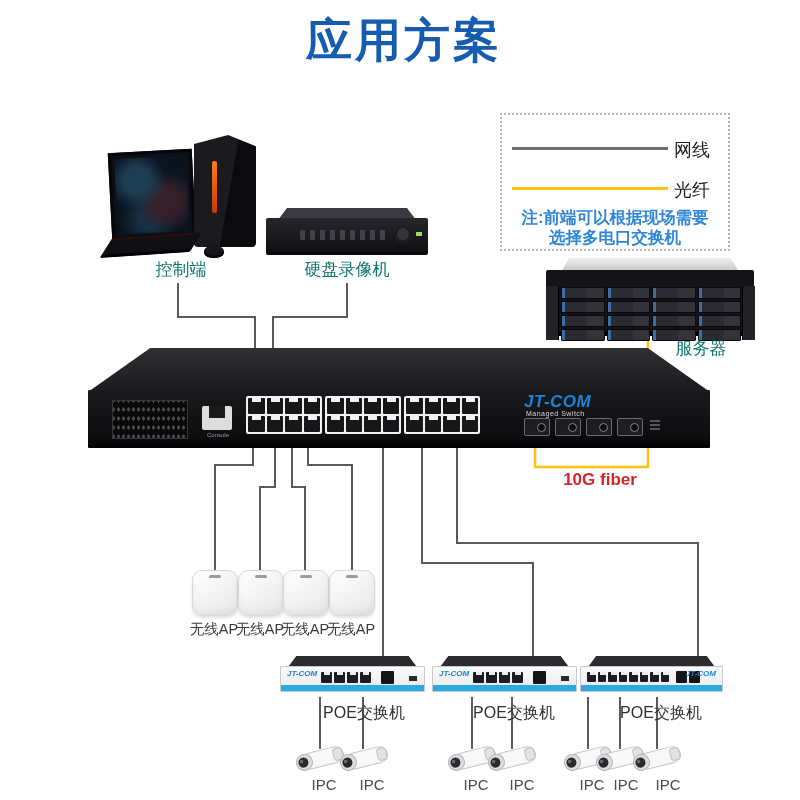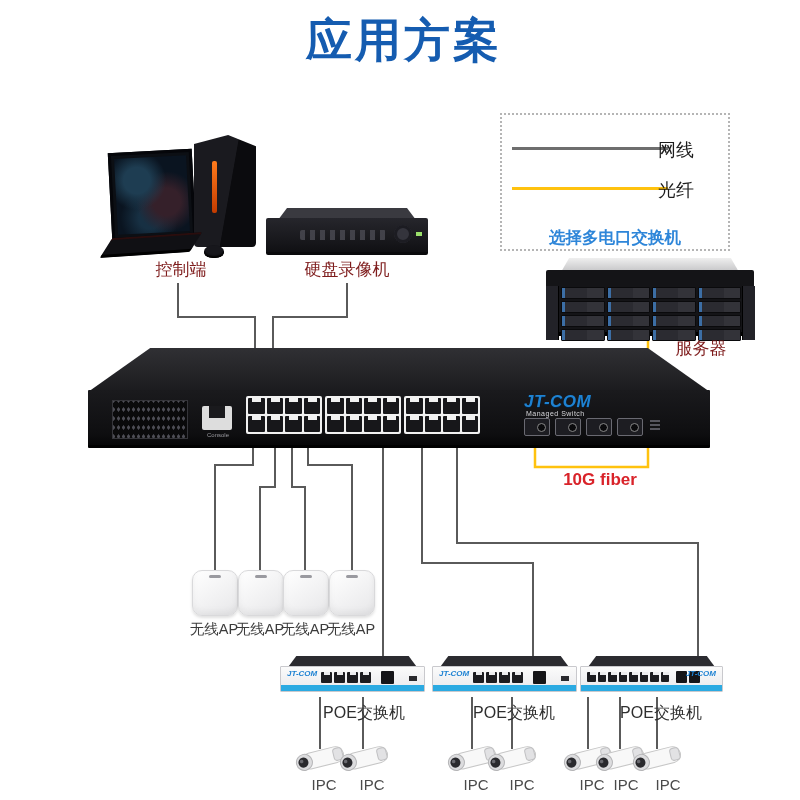--- a/index.html
+++ b/index.html
@@ -10,35 +10,35 @@
   
   #page-title{left:8px;right:0;top:10px;text-align:center;font-size:46px;font-weight:900;
               color:#155CB0;letter-spacing:3px;}
   #page-subtitle{left:0;right:0;top:80px;text-align:center;font-size:19px;color:#1565C5;}
 
   
   #legend-box{left:500px;top:113px;width:226px;height:134px;border:2px dotted #b5b5b5;}
   .legend-line{position:absolute;left:10px;width:156px;height:2.5px;}
   #legend-cable-line{top:32px;background:#6e6e6e;}
   #legend-fiber-line{top:72px;background:#FFC20E;}
-  .legend-label{position:absolute;left:156px;font-size:18px;color:#1c1c1c;}
+  .legend-label{position:absolute;left:172px;font-size:18px;color:#1c1c1c;}
   #legend-cable-label{top:23px;}
   #legend-fiber-label{top:63px;}
   .legend-note{position:absolute;left:0;width:100%;text-align:center;font-size:16.5px;
                font-weight:600;color:#2E86D9;}
   #legend-note1{top:92px;}
   #legend-note2{top:112px;}
 
   
   #cable-overlay{left:0;top:0;z-index:1;}
   .cable{fill:none;stroke:#5a5a5a;stroke-width:2;}
   .fiber{fill:none;stroke:#FFC20E;stroke-width:2.5;}
 
   .dev{z-index:2;}
-  .dev-label{z-index:3;font-size:17px;color:#7f1d1d;text-align:center;transform:translateX(-50%);font-family:Liberation Mono, monospace;}
+  .dev-label{z-index:3;font-size:17px;color:#0f766e;text-align:center;transform:translateX(-50%);font-family:Liberation Mono, monospace;}
 
   
   #pc-graphic{left:108px;top:133px;width:150px;height:130px;}
   #pc-monitor{position:absolute;left:2px;top:18px;width:78px;height:82px;background:#0c0f14;
               border:3px solid #05060a;transform:rotate(-3deg);}
   #pc-screen{position:absolute;inset:3px;background:
       radial-gradient(circle at 30% 30%,#1e3d52 0 18%,transparent 40%),
       radial-gradient(circle at 70% 60%,#35202a 0 20%,transparent 45%),
       radial-gradient(circle at 45% 80%,#173043 0 15%,transparent 40%),#0a1420;}
   #pc-tower{position:absolute;left:86px;top:2px;width:62px;height:112px;background:
@@ -159,20 +159,21 @@
 
 <div id="canvas">
 
   <div class="abs" id="page-title">应用方案</div>
 
   <div class="abs" id="legend-box">
     <div class="legend-line" id="legend-cable-line"></div>
     <div class="legend-label" id="legend-cable-label">网线</div>
     <div class="legend-line" id="legend-fiber-line"></div>
     <div class="legend-label" id="legend-fiber-label">光纤</div>
+    <div class="legend-note" id="legend-note1">注:前端可以根据现场需要</div>
     <div class="legend-note" id="legend-note2">选择多电口交换机</div>
   </div>
 
   <svg class="abs" id="cable-overlay" width="800" height="800" viewBox="0 0 800 800">
     <polyline class="cable" points="178,283 178,317 255,317 255,400"></polyline>
     <polyline class="cable" points="347,283 347,317 273,317 273,400"></polyline>
     <polyline class="fiber" points="535,440 535,467 648,467 648,330"></polyline>
     <polyline class="cable" points="253,445 253,465 215,465 215,572"></polyline>
     <polyline class="cable" points="275,445 275,487 260,487 260,572"></polyline>
     <polyline class="cable" points="292,445 292,487 305,487 305,572"></polyline>

